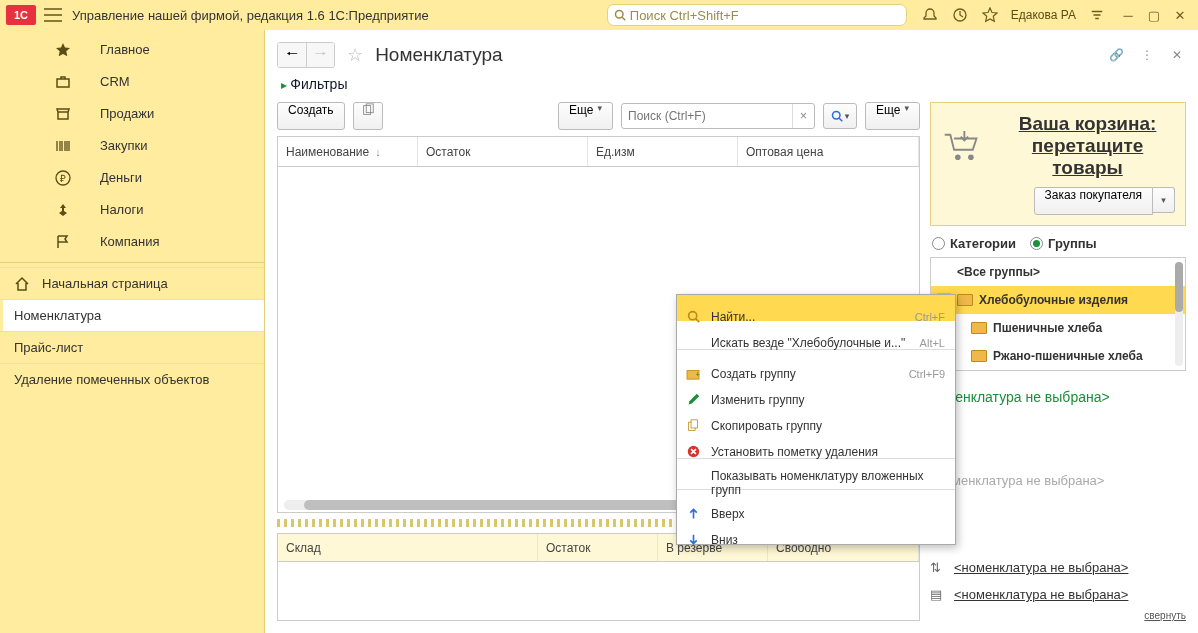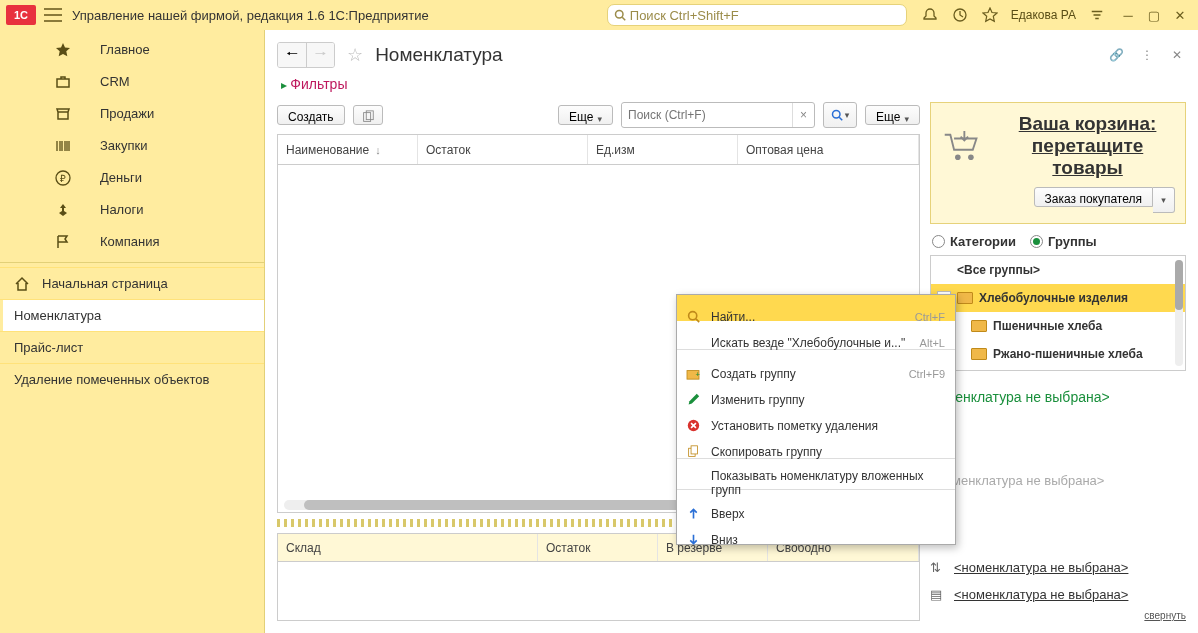--- a/index.html
+++ b/index.html
@@ -35,25 +35,25 @@
 .content-header { display: flex; align-items: center; gap: 8px; height: 34px; }
 .nav-btns { display: flex; border: 1px solid #ccc; border-radius: 3px; overflow: hidden; }
 .nav-btns button { width: 28px; height: 24px; background: #f7f7f7; border: none; cursor: pointer; display:flex; align-items:center; justify-content:center; }
 .nav-btns button + button { border-left: 1px solid #ccc; }
 .star-icon { color: #bbb; font-size: 18px; margin: 0 4px; }
 .page-title { font-size: 19px; font-weight: normal; }
 .content-header-right { margin-left: auto; display: flex; gap: 12px; align-items: center; color: #888; }
 .content-header-right .hic { width:18px; cursor:pointer; text-align:center; }
 
 .filters-row { padding: 4px 0 10px 4px; }
-.filters-link { color: #be185d; font-size: 14px; cursor: pointer; }
+.filters-link { color: #0f172a; font-size: 14px; cursor: pointer; }
 .filters-link::before { content:'▸ '; color:#1a8f3c; font-size:12px; }
 
 .toolbar { display: flex; align-items: center; gap: 8px; margin-bottom: 6px; }
-.btn { height: 20px; padding: 0 10px; border: 1px solid #bbb; background: linear-gradient(#fdfdfd,#f0f0f0); border-radius: 3px; font-size: 12px; cursor: pointer; display: inline-flex; align-items: flex-end; gap: 4px; }
+.btn { height: 28px; padding: 0 10px; border: 1px solid #bbb; background: linear-gradient(#fdfdfd,#f0f0f0); border-radius: 3px; font-size: 12px; cursor: pointer; display: inline-flex; align-items: flex-start; gap: 4px; }
 .btn.icon-only { padding: 0 6px; width: 30px; justify-content:center; }
 .btn .caret { font-size: 9px; color: #555; }
 .search-box { display: flex; align-items: center; border: 1px solid #bbb; border-radius: 3px; height: 26px; background:#fff; }
 .search-box input { border: none; outline: none; height: 22px; padding: 0 6px; width: 170px; font-size:12px; }
 .search-box .clr { width: 22px; text-align: center; color: #888; cursor: pointer; border-left:1px solid #ddd; height:100%; display:flex; align-items:center; justify-content:center; }
 .search-go { width: 34px; height:26px; border:1px solid #bbb; border-radius:3px; background:linear-gradient(#fdfdfd,#f0f0f0); display:flex; align-items:center; justify-content:center; cursor:pointer; gap:2px; }
 .search-go .caret { font-size:9px; color:#555; }
 
 .main-split { display: flex; gap: 10px; flex: 1; min-height: 0; }
 .left-pane { flex: 1; display: flex; flex-direction: column; min-width: 0; }
@@ -439,37 +439,37 @@
         <svg width="13" height="13" viewBox="0 0 16 16">
           <path d="M2 14l1-4 9-9 3 3-9 9z" fill="#1a8f3c"></path>
         </svg>
       </span>
       <span class="ctx-label">Изменить группу</span>
       <span class="ctx-sc"></span>
     </div>
     <div class="ctx-row">
       <span class="ctx-ic">
         <svg width="13" height="13" viewBox="0 0 16 16">
+          <rect x="2" y="4" width="8" height="10" fill="none" stroke="#c08a1a"></rect>
+          <rect x="5" y="1" width="8" height="10" fill="#fff" stroke="#c08a1a"></rect>
+        </svg>
+      </span>
+      <span class="ctx-label">Скопировать группу</span>
+      <span class="ctx-sc"></span>
+    </div>
+    <div class="ctx-row">
+      <span class="ctx-ic">
+        <svg width="13" height="13" viewBox="0 0 16 16">
           <circle cx="8" cy="8" r="7" fill="#d9332e"></circle>
           <path d="M5 5l6 6M11 5l-6 6" stroke="#fff" stroke-width="2"></path>
         </svg>
       </span>
       <span class="ctx-label">Установить пометку удаления</span>
       <span class="ctx-sc"></span>
     </div>
-    <div class="ctx-row">
-      <span class="ctx-ic">
-        <svg width="13" height="13" viewBox="0 0 16 16">
-          <rect x="2" y="4" width="8" height="10" fill="none" stroke="#c08a1a"></rect>
-          <rect x="5" y="1" width="8" height="10" fill="#fff" stroke="#c08a1a"></rect>
-        </svg>
-      </span>
-      <span class="ctx-label">Скопировать группу</span>
-      <span class="ctx-sc"></span>
-    </div>
     <div class="ctx-sep"></div>
     <div class="ctx-row">
       <span class="ctx-ic"></span>
       <span class="ctx-label">Показывать номенклатуру вложенных групп</span>
       <span class="ctx-sc"></span>
     </div>
     <div class="ctx-sep"></div>
     <div class="ctx-row">
       <span class="ctx-ic">
         <svg width="13" height="13" viewBox="0 0 16 16">

